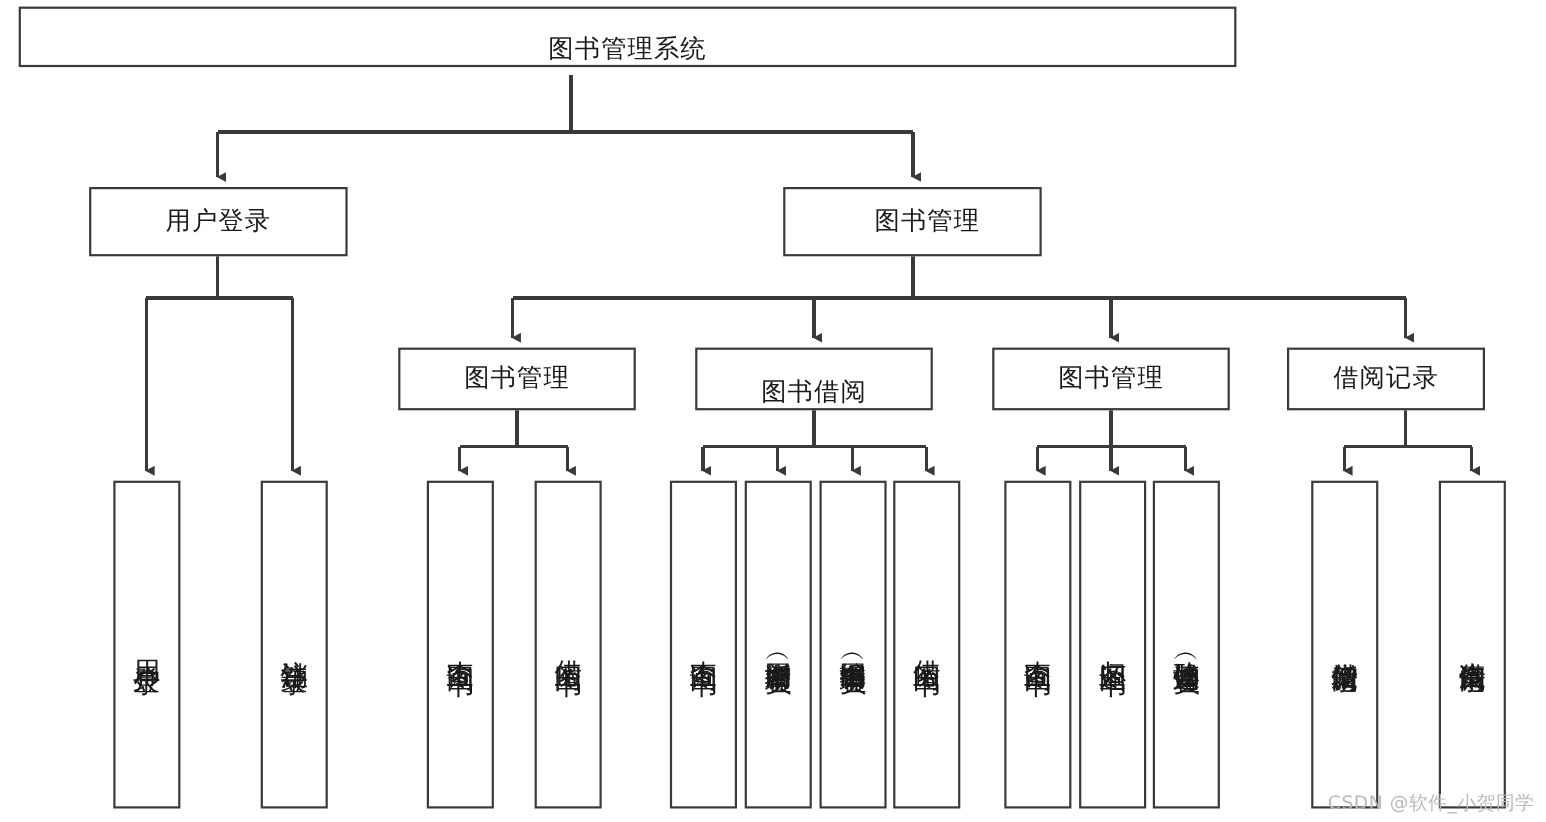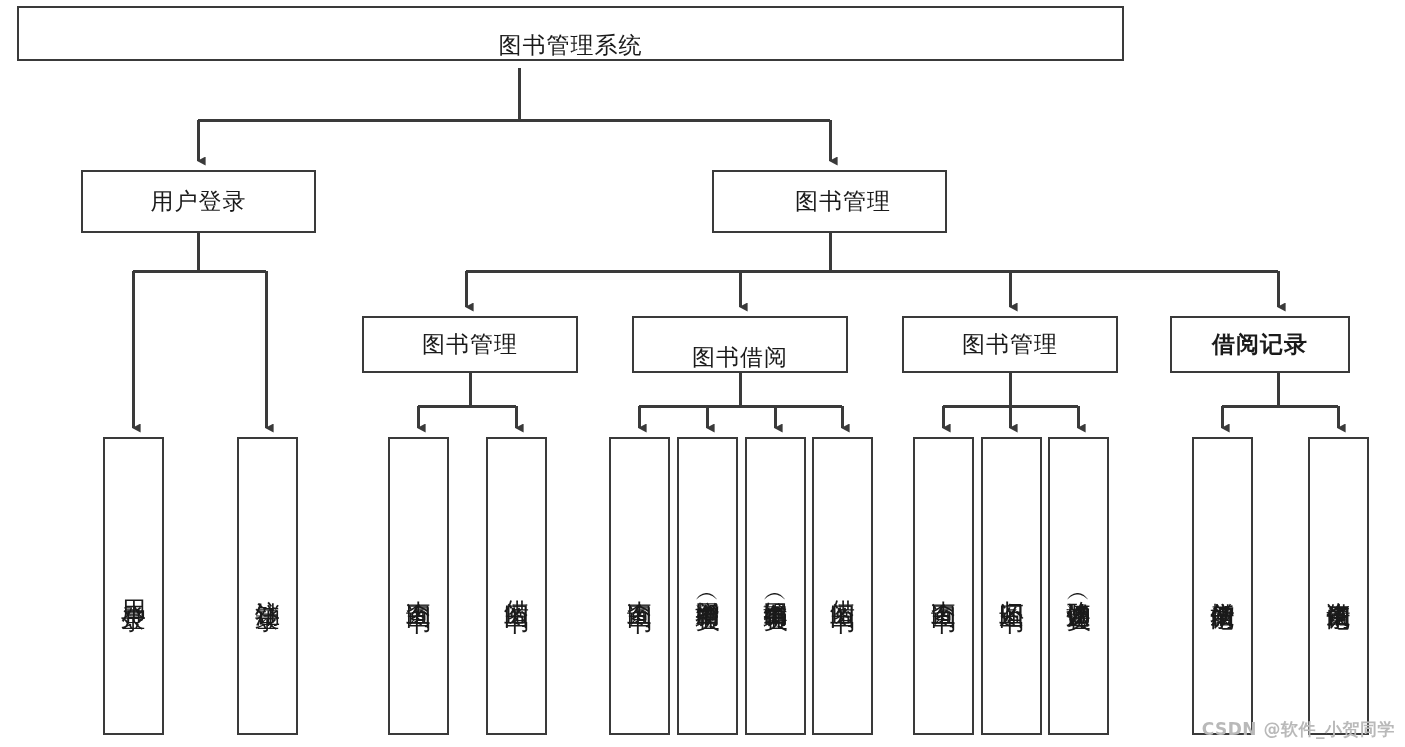--- a/index.html
+++ b/index.html
@@ -72,21 +72,20 @@
   .watermark {
     position: absolute;
     right: 10px;
     bottom: 6px;
     font-size: 17px;
     color: #b9b9b9;
     letter-spacing: 0.5px;
     white-space: nowrap;
     pointer-events: none;
     font-family: "DejaVu Sans", "Liberation Sans", sans-serif;
-    font-weight: bold;
   }
 </style>
 </head>
 <body>
 
 <div id="diagram-root">
 
   <svg id="diagram-svg" viewBox="0 0 1405 747" xmlns="http://www.w3.org/2000/svg">
     <defs>
       <marker id="arrowhead" markerWidth="10" markerHeight="10" refX="4.5" refY="7.6" orient="auto" markerUnits="userSpaceOnUse">
@@ -153,21 +152,21 @@
 
   <div class="node horiz" style="left:362px; top:316px; width:216px; height:57px;">
     <span class="node-label">图书管理</span>
   </div>
   <div class="node horiz" style="left:632px; top:316px; width:216px; height:57px;align-items:flex-end;">
     <span class="node-label">图书借阅</span>
   </div>
   <div class="node horiz" style="left:902px; top:316px; width:216px; height:57px;">
     <span class="node-label">图书管理</span>
   </div>
-  <div class="node horiz" style="left:1170px; top:316px; width:180px; height:57px;font-weight:bold;">
+  <div class="node horiz" style="left:1170px; top:316px; width:180px; height:57px;">
     <span class="node-label">借阅记录</span>
   </div>
 
   <div class="node vert" style="left:103px; top:437px; width:61px; height:298px;">
     <span class="node-label">用户登录</span>
   </div>
   <div class="node vert" style="left:237px; top:437px; width:61px; height:298px;">
     <span class="node-label">注销登录</span>
   </div>
 

